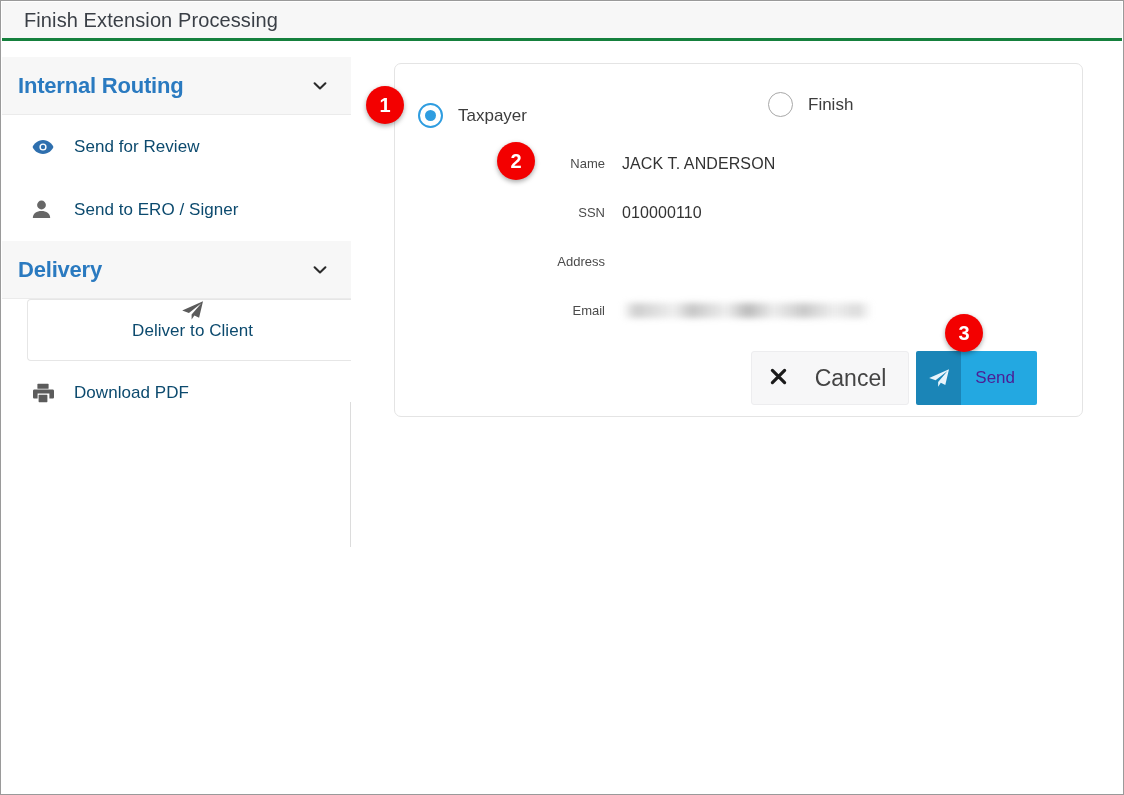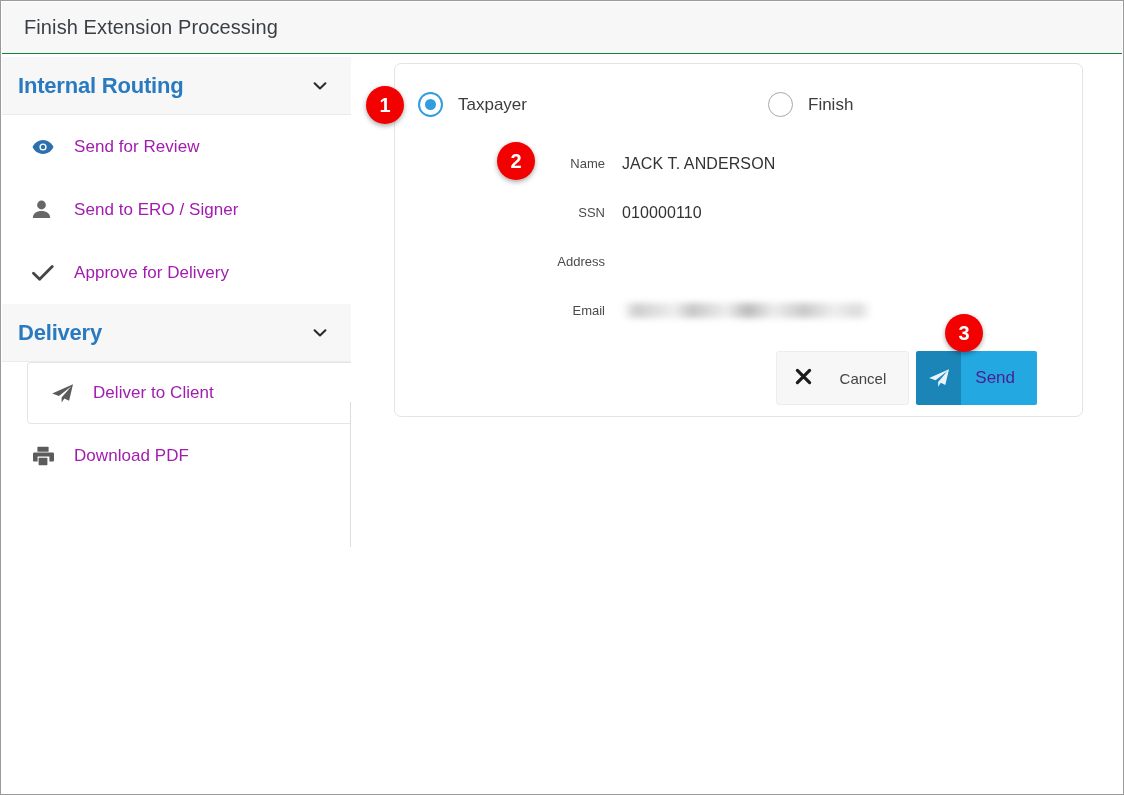--- a/index.html
+++ b/index.html
@@ -21,24 +21,24 @@
     border: 1px solid #9a9a9a;
     overflow: hidden;
   }
 
   
   .titlebar {
     position: absolute;
     left: 1px;
     top: 1px;
     width: 1120px;
-    height: 52px;
+    height: 39px;
     box-sizing: border-box;
     background: #f7f7f7;
-    border-bottom: 1px solid #15803d;
+    border-bottom: 3px solid #15803d;
     display: flex;
     align-items: center;
     padding-left: 22px;
   }
   .titlebar-text {
     font-size: 20px;
     color: #3a3f46;
     letter-spacing: 0.1px;
   }
 
@@ -95,34 +95,35 @@
   .nav-item .nav-icon {
     width: 26px;
     min-width: 26px;
     display: flex;
     align-items: center;
     justify-content: flex-start;
     margin-right: 16px;
   }
   .nav-label {
     font-size: 17px;
-    color: #a21caf;
+    color: #0c4a6e;
     letter-spacing: 0.05px;
   }
 
   
   .nav-item.active {
     background: #ffffff;
     border: 1px solid #e6e6e6;
     border-right: none;
     border-radius: 4px 0 0 4px;
     margin-left: 25px;
     padding-left: 5px;
     width: 325px;
     height: 62px;
+    flex-direction: column;
   }
   .nav-item.active .nav-icon { margin-left: 18px; }
 
   .sidebar-divider-line {
     position: absolute;
     left: 348px;
     top: 345px;
     width: 1px;
     height: 145px;
     background: #dcdcdc;
@@ -155,21 +156,21 @@
     left: 0;
     top: 28px;
     width: 100%;
     height: 32px;
   }
   .radio-group {
     position: absolute;
     display: flex;
     align-items: center;
   }
-  .radio-group.taxpayer { left: 23px; top: 0; }
+  .radio-group.taxpayer { left: 23px; top: 11px; }
   .radio-group.spouse   { left: 373px; top: 0; }
 
   .radio {
     width: 25px;
     height: 25px;
     border-radius: 50%;
     box-sizing: border-box;
     display: flex;
     align-items: center;
     justify-content: center;
@@ -241,21 +242,21 @@
     cursor: pointer;
   }
   .btn-cancel .x-icon {
     font-size: 19px;
     color: #1b1b1b;
     font-weight: bold;
     line-height: 1;
     margin-right: 28px;
   }
   .btn-cancel .btn-text {
-    font-size: 15px;
+    font-size: 23px;
     color: #444444;
   }
 
   .btn-send {
     display: flex;
     align-items: stretch;
     height: 54px;
     border-radius: 2px;
     overflow: hidden;
     margin-left: 7px;
@@ -334,28 +335,20 @@
       <li class="nav-item">
         <span class="nav-icon">
           <svg width="19" height="19" viewBox="0 0 19 19" aria-hidden="true">
             <circle cx="9.5" cy="5" r="4.4" fill="#676767"></circle>
             <path d="M0.8 18c0-4.5 3.9-7 8.7-7s8.7 2.5 8.7 7z" fill="#676767"></path>
           </svg>
         </span>
         <span class="nav-label">Send to ERO / Signer</span>
       </li>
 
-      <li class="nav-item">
-        <span class="nav-icon">
-          <svg width="22" height="18" viewBox="0 0 22 18" aria-hidden="true">
-            <path d="M1.5 9.3 L7.6 15.2 L20.2 2.4" fill="none" stroke="#454545" stroke-width="2.8" stroke-linecap="round" stroke-linejoin="round"></path>
-          </svg>
-        </span>
-        <span class="nav-label">Approve for Delivery</span>
-      </li>
     </ul>
 
     <div class="section-header">
       <div class="section-title">Delivery</div>
       <div class="chevron">
         <svg width="18" height="18" viewBox="0 0 18 18" aria-hidden="true">
           <path d="M3.6 6.3 L9 11.4 L14.4 6.3" fill="none" stroke="currentColor" stroke-width="2.1" stroke-linecap="round" stroke-linejoin="round"></path>
         </svg>
       </div>
     </div>

